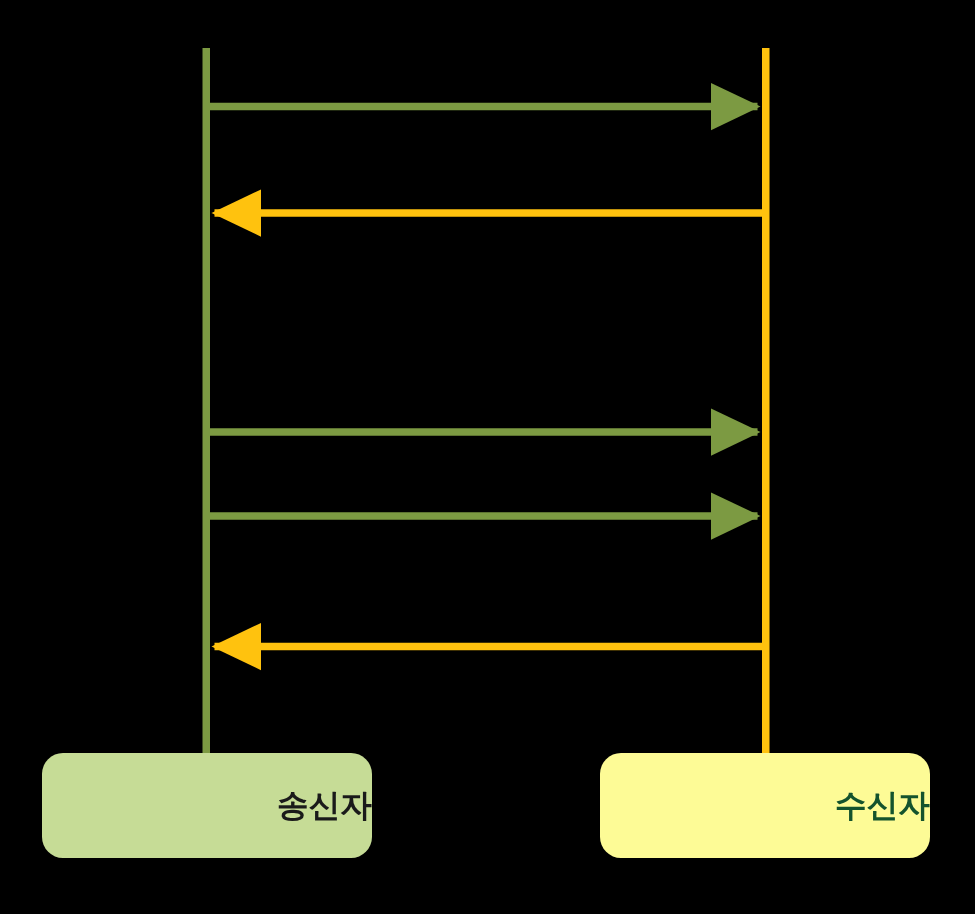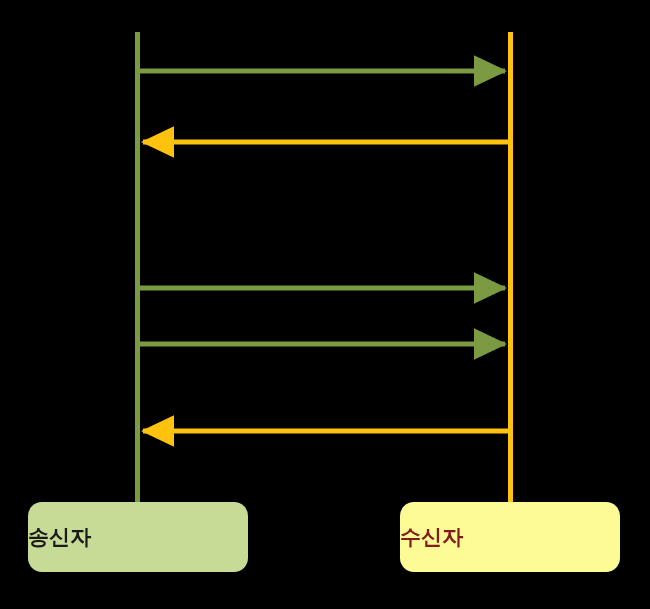--- a/index.html
+++ b/index.html
@@ -24,21 +24,21 @@
     width: 650px;
     height: 609px;
     display: block;
   }
   .actor-box {
     position: absolute;
     box-sizing: border-box;
     border-radius: 14px;
     display: flex;
     flex-direction: column;
-    align-items: flex-start;
+    align-items: flex-end;
     justify-content: center;
     line-height: 1.18;
     color: #1a1a1a;
     font-size: 21px;
     font-weight: 700;
     letter-spacing: 0.1px;
     text-align: center;
   }
   .actor-line-1 { display: block; }
   .actor-line-2 { display: block; }
@@ -83,17 +83,17 @@
 
     <line x1="139" y1="344" x2="505" y2="344" stroke="#7C9A42" stroke-width="5" marker-end="url(#arrow-green-right)"></line>
 
     <line x1="509" y1="431" x2="143" y2="431" stroke="#FFC20E" stroke-width="5" marker-end="url(#arrow-yellow-left)"></line>
   </svg>
 
   <div class="actor-box" id="actor-sender" style="left: 28px; top: 502px; width: 220px; height: 70px; background: rgb(198, 220, 150); color: rgb(26, 26, 26);">
     <span class="actor-line-1">송신자</span>
   </div>
 
-  <div class="actor-box" id="actor-receiver" style="left: 400px; top: 502px; width: 220px; height: 70px; background: rgb(253, 251, 150); color: #7f1d1d;">
+  <div class="actor-box" id="actor-receiver" style="left: 400px; top: 502px; width: 220px; height: 70px; background: rgb(253, 251, 150); color: #14532d;">
     <span class="actor-line-1">수신자</span>
   </div>
 
 </div>
 
 </body></html>

